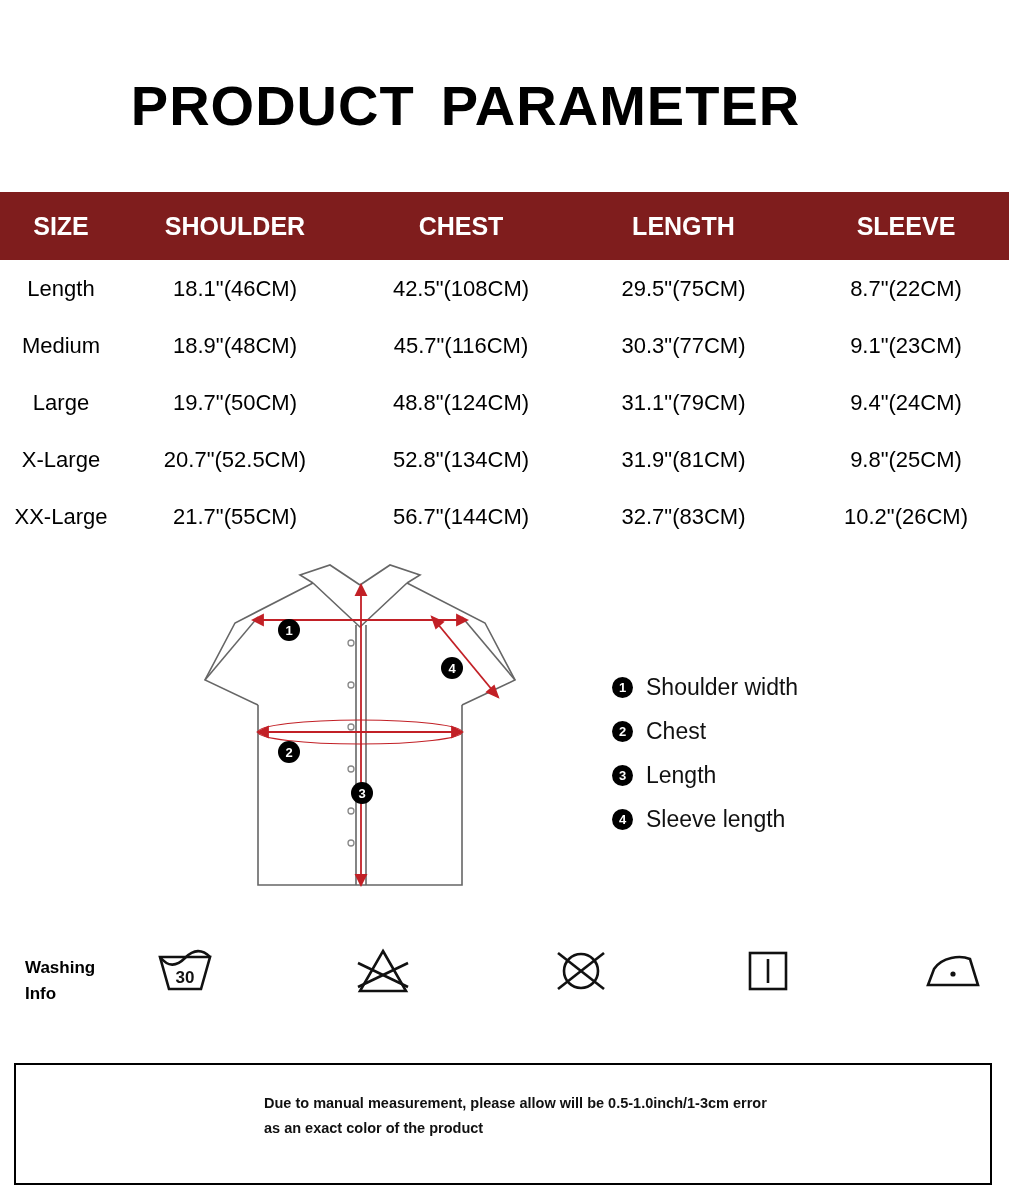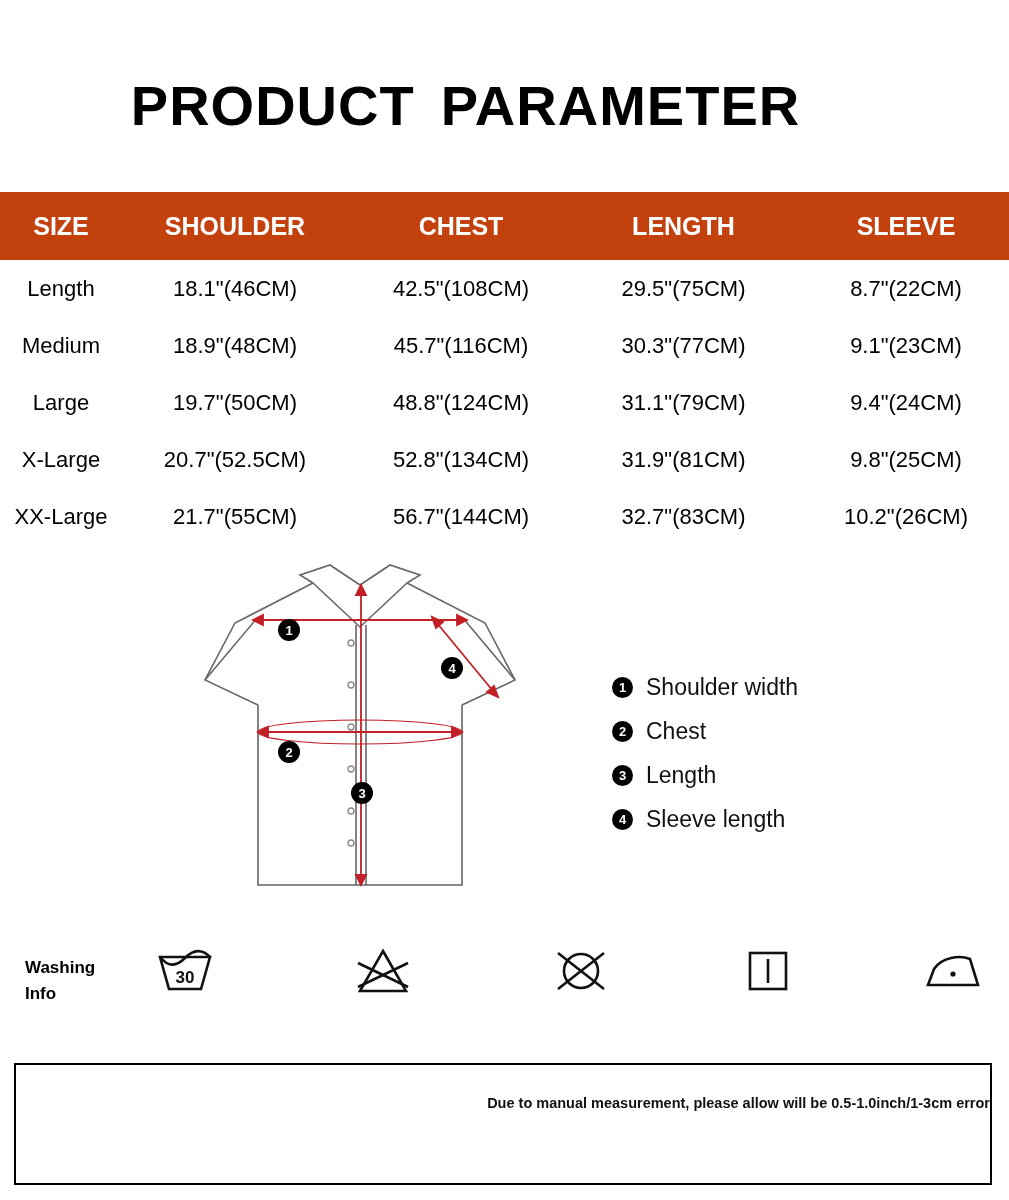--- a/index.html
+++ b/index.html
@@ -34,21 +34,21 @@
   .title .gap { display: inline-block; width: 26px; }
 
   
   .size-table {
     width: 1009px;
     border-collapse: collapse;
     margin-top: 58px;
     table-layout: fixed;
   }
   .size-table thead th {
-    background: #c2410c;
+    background: #7f1d1d;
     color: #ffffff;
     font-size: 25px;
     font-weight: bold;
     height: 66px;
     vertical-align: middle;
     text-align: center;
   }
   .size-table thead th.col-size { width: 120px; }
   .size-table thead th.col-shoulder { width: 224px; }
   .size-table thead th.col-chest { width: 224px; }
@@ -133,21 +133,20 @@
 
   
   .note-box {
     position: absolute;
     left: 14px;
     top: 1063px;
     width: 978px;
     height: 122px;
     border: 2px solid #000;
     box-sizing: border-box;
-    text-align: right;
   }
   .note-inner {
     padding: 26px 0 0 248px;
   }
   .note-line {
     font-size: 14.5px;
     color: #111;
     line-height: 25px;
     font-weight: bold;
   }
@@ -327,16 +326,17 @@
 
     <svg class="wash-icon wi5" width="66" height="56" viewBox="0 0 66 56">
       <path d="M8 42 L58 42 L50 16 C40 12, 22 14, 14 26 Z" fill="none" stroke="#111" stroke-width="2.6"></path>
       <circle cx="33" cy="31" r="2.6" fill="#111"></circle>
     </svg>
   </div>
 
   <div class="note-box">
     <div class="note-inner">
       <div class="note-line">Due to manual measurement, please allow will be 0.5-1.0inch/1-3cm error</div>
+      <div class="note-line">as an exact color of the product</div>
     </div>
   </div>
 
 </div>
 
 </body></html>

